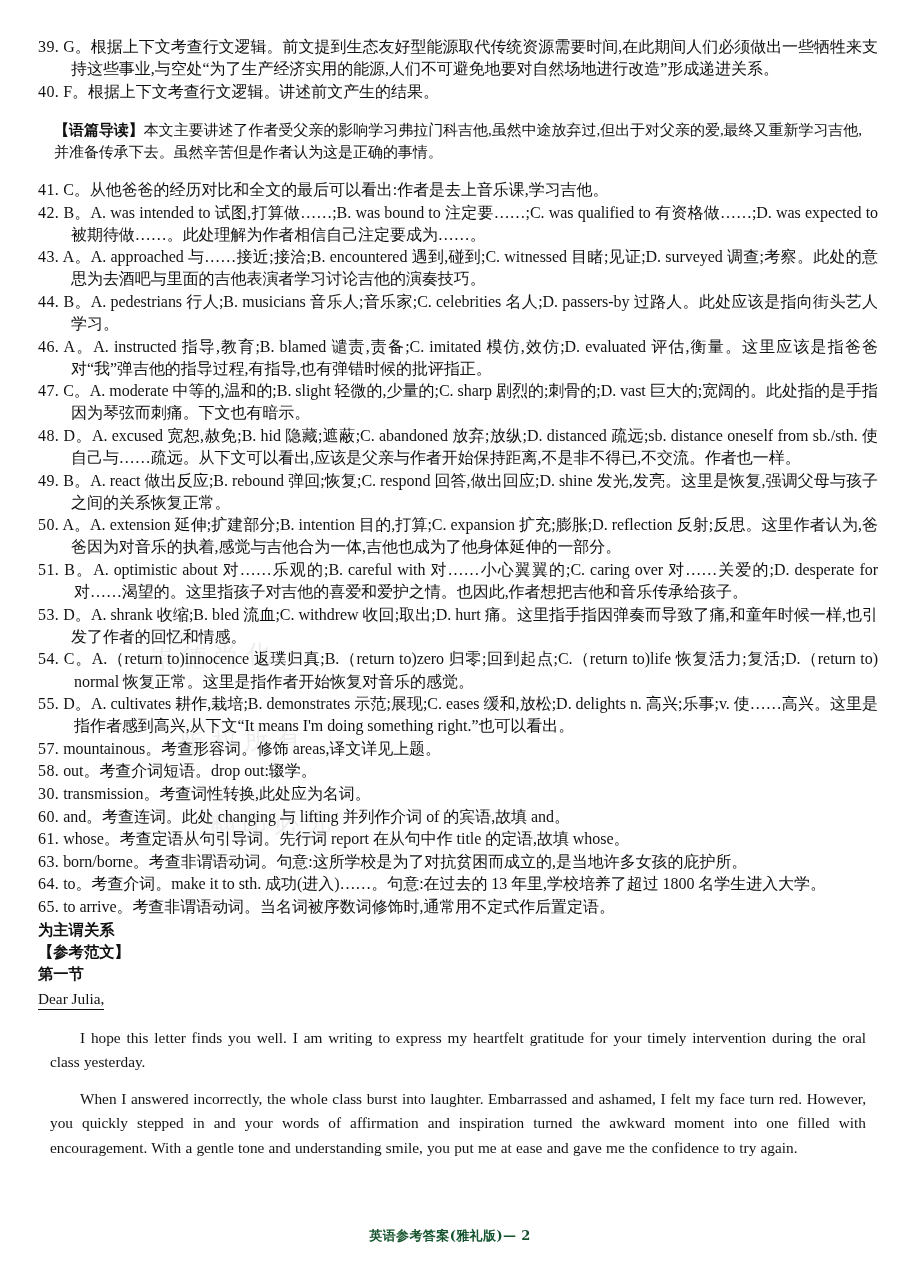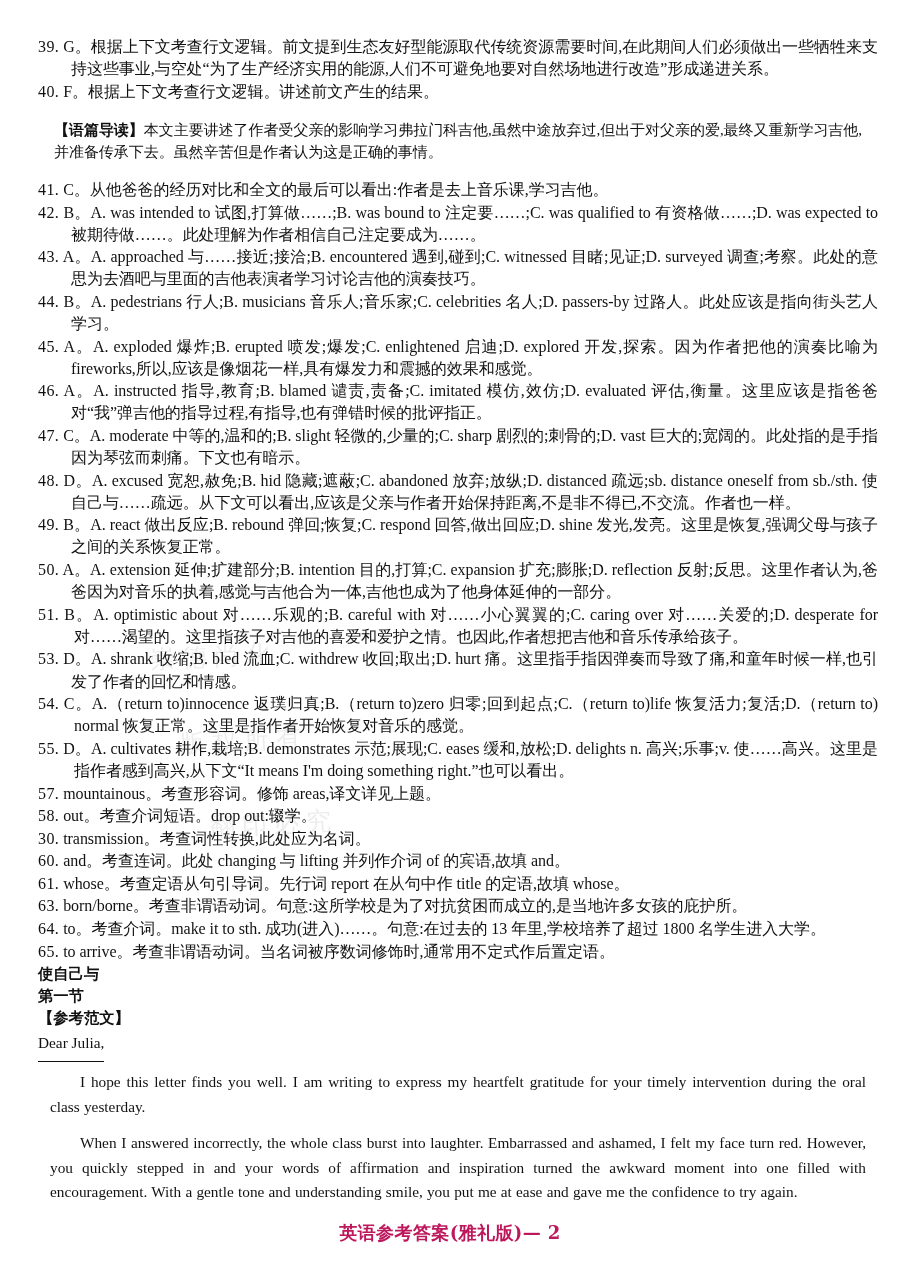--- a/index.html
+++ b/index.html
@@ -94,42 +94,42 @@
   }
 
   .salutation {
     font-size: 15.3px;
     line-height: 24px;
     margin: 2px 0 0 0;
     display: block;
   }
   .salutation span {
     border-bottom: 1px solid #111;
-    padding-bottom: 10px;
+    padding-bottom: 2px;
   }
 
   .essay-p {
     font-size: 15.3px;
     line-height: 24.5px;
     text-align: justify;
     margin: 12px;
     text-indent: 30px;
     word-spacing: 0.4px;
   }
 
   .footer {
     position: absolute;
     left: 0;
     bottom: 28px;
     width: 900px;
     text-align: center;
-    font-size: 18px;
+    font-size: 13px;
     font-weight: bold;
     letter-spacing: 0.4px;
-    color: #be185d;
+    color: #14532d;
     font-family: "DejaVu Serif", serif;
   }
 
   .spacer-sm { height: 3px; }
 </style>
 </head>
 <body>
 
 <div class="page">
 
@@ -143,42 +143,41 @@
 
     <p class="entry"><span class="num">39.</span> <span>G。根据上下文考查行文逻辑。前文提到生态友好型能源取代传统资源需要时间,在此期间人们必须做出一些牺牲来支持这些事业,与空处“为了生产经济实用的能源,人们不可避免地要对自然场地进行改造”形成递进关系。</span></p>
     <p class="entry"><span class="num">40.</span> <span>F。根据上下文考查行文逻辑。讲述前文产生的结果。</span></p>
 
     <p class="guide"><b>【语篇导读】</b><span>本文主要讲述了作者受父亲的影响学习弗拉门科吉他,虽然中途放弃过,但出于对父亲的爱,最终又重新学习吉他,并准备传承下去。虽然辛苦但是作者认为这是正确的事情。</span></p>
 
     <p class="entry"><span class="num">41.</span> <span>C。从他爸爸的经历对比和全文的最后可以看出:作者是去上音乐课,学习吉他。</span></p>
     <p class="entry"><span class="num">42.</span> <span>B。A. was intended to 试图,打算做……;B. was bound to 注定要……;C. was qualified to 有资格做……;D. was expected to 被期待做……。此处理解为作者相信自己注定要成为……。</span></p>
     <p class="entry"><span class="num">43.</span> <span>A。A. approached 与……接近;接洽;B. encountered 遇到,碰到;C. witnessed 目睹;见证;D. surveyed 调查;考察。此处的意思为去酒吧与里面的吉他表演者学习讨论吉他的演奏技巧。</span></p>
     <p class="entry"><span class="num">44.</span> <span>B。A. pedestrians 行人;B. musicians 音乐人;音乐家;C. celebrities 名人;D. passers-by 过路人。此处应该是指向街头艺人学习。</span></p>
-    <p class="entry"><span class="num">45.</span> <span>A。A. exploded 爆炸;B. erupted 喷发;爆发;C. enlightened 启迪;D. explored 开发,探索。因为作者把他的演奏比喻为 fireworks,所以,应该是像烟花一样,具有爆发力和震撼的效果和感觉。</span></p>
     <p class="entry"><span class="num">46.</span> <span>A。A. instructed 指导,教育;B. blamed 谴责,责备;C. imitated 模仿,效仿;D. evaluated 评估,衡量。这里应该是指爸爸对“我”弹吉他的指导过程,有指导,也有弹错时候的批评指正。</span></p>
     <p class="entry"><span class="num">47.</span> <span>C。A. moderate 中等的,温和的;B. slight 轻微的,少量的;C. sharp 剧烈的;刺骨的;D. vast 巨大的;宽阔的。此处指的是手指因为琴弦而刺痛。下文也有暗示。</span></p>
     <p class="entry"><span class="num">48.</span> <span>D。A. excused 宽恕,赦免;B. hid 隐藏;遮蔽;C. abandoned 放弃;放纵;D. distanced 疏远;sb. distance oneself from sb./sth. 使自己与……疏远。从下文可以看出,应该是父亲与作者开始保持距离,不是非不得已,不交流。作者也一样。</span></p>
     <p class="entry"><span class="num">49.</span> <span>B。A. react 做出反应;B. rebound 弹回;恢复;C. respond 回答,做出回应;D. shine 发光,发亮。这里是恢复,强调父母与孩子之间的关系恢复正常。</span></p>
     <p class="entry"><span class="num">50.</span> <span>A。A. extension 延伸;扩建部分;B. intention 目的,打算;C. expansion 扩充;膨胀;D. reflection 反射;反思。这里作者认为,爸爸因为对音乐的执着,感觉与吉他合为一体,吉他也成为了他身体延伸的一部分。</span></p>
     <p class="entry deep"><span class="num">51.</span> <span>B。A. optimistic about 对……乐观的;B. careful with 对……小心翼翼的;C. caring over 对……关爱的;D. desperate for 对……渴望的。这里指孩子对吉他的喜爱和爱护之情。也因此,作者想把吉他和音乐传承给孩子。</span></p>
     <p class="entry"><span class="num">53.</span> <span>D。A. shrank 收缩;B. bled 流血;C. withdrew 收回;取出;D. hurt 痛。这里指手指因弹奏而导致了痛,和童年时候一样,也引发了作者的回忆和情感。</span></p>
     <p class="entry deep"><span class="num">54.</span> <span>C。A.（return to)innocence 返璞归真;B.（return to)zero 归零;回到起点;C.（return to)life 恢复活力;复活;D.（return to) normal 恢复正常。这里是指作者开始恢复对音乐的感觉。</span></p>
     <p class="entry deep"><span class="num">55.</span> <span>D。A. cultivates 耕作,栽培;B. demonstrates 示范;展现;C. eases 缓和,放松;D. delights n. 高兴;乐事;v. 使……高兴。这里是指作者感到高兴,从下文“It means I'm doing something right.”也可以看出。</span></p>
     <p class="entry"><span class="num">57.</span> <span>mountainous。考查形容词。修饰 areas,译文详见上题。</span></p>
     <p class="entry"><span class="num">58.</span> <span>out。考查介词短语。drop out:辍学。</span></p>
     <p class="entry"><span class="num">30.</span> <span>transmission。考查词性转换,此处应为名词。</span></p>
     <p class="entry"><span class="num">60.</span> <span>and。考查连词。此处 changing 与 lifting 并列作介词 of 的宾语,故填 and。</span></p>
     <p class="entry"><span class="num">61.</span> <span>whose。考查定语从句引导词。先行词 report 在从句中作 title 的定语,故填 whose。</span></p>
     <p class="entry"><span class="num">63.</span> <span>born/borne。考查非谓语动词。句意:这所学校是为了对抗贫困而成立的,是当地许多女孩的庇护所。</span></p>
     <p class="entry"><span class="num">64.</span> <span>to。考查介词。make it to sth. 成功(进入)……。句意:在过去的 13 年里,学校培养了超过 1800 名学生进入大学。</span></p>
     <p class="entry"><span class="num">65.</span> <span>to arrive。考查非谓语动词。当名词被序数词修饰时,通常用不定式作后置定语。</span></p>
 
-    <p class="section-head">使自己与</p>
+    <p class="section-head">为主谓关系</p>
+    <p class="section-head">【参考范文】</p>
     <p class="section-head">第一节</p>
-    <p class="section-head">【参考范文】</p>
 
     <p class="salutation"><span>Dear Julia,</span></p>
 
     <div class="spacer-sm"></div>
 
     <p class="essay-p">I hope this letter finds you well. I am writing to express my heartfelt gratitude for your timely intervention during the oral class yesterday.</p>
     <p class="essay-p">When I answered incorrectly, the whole class burst into laughter. Embarrassed and ashamed, I felt my face turn red. However, you quickly stepped in and your words of affirmation and inspiration turned the awkward moment into one filled with encouragement. With a gentle tone and understanding smile, you put me at ease and gave me the confidence to try again.</p>
 
   </div>
 

